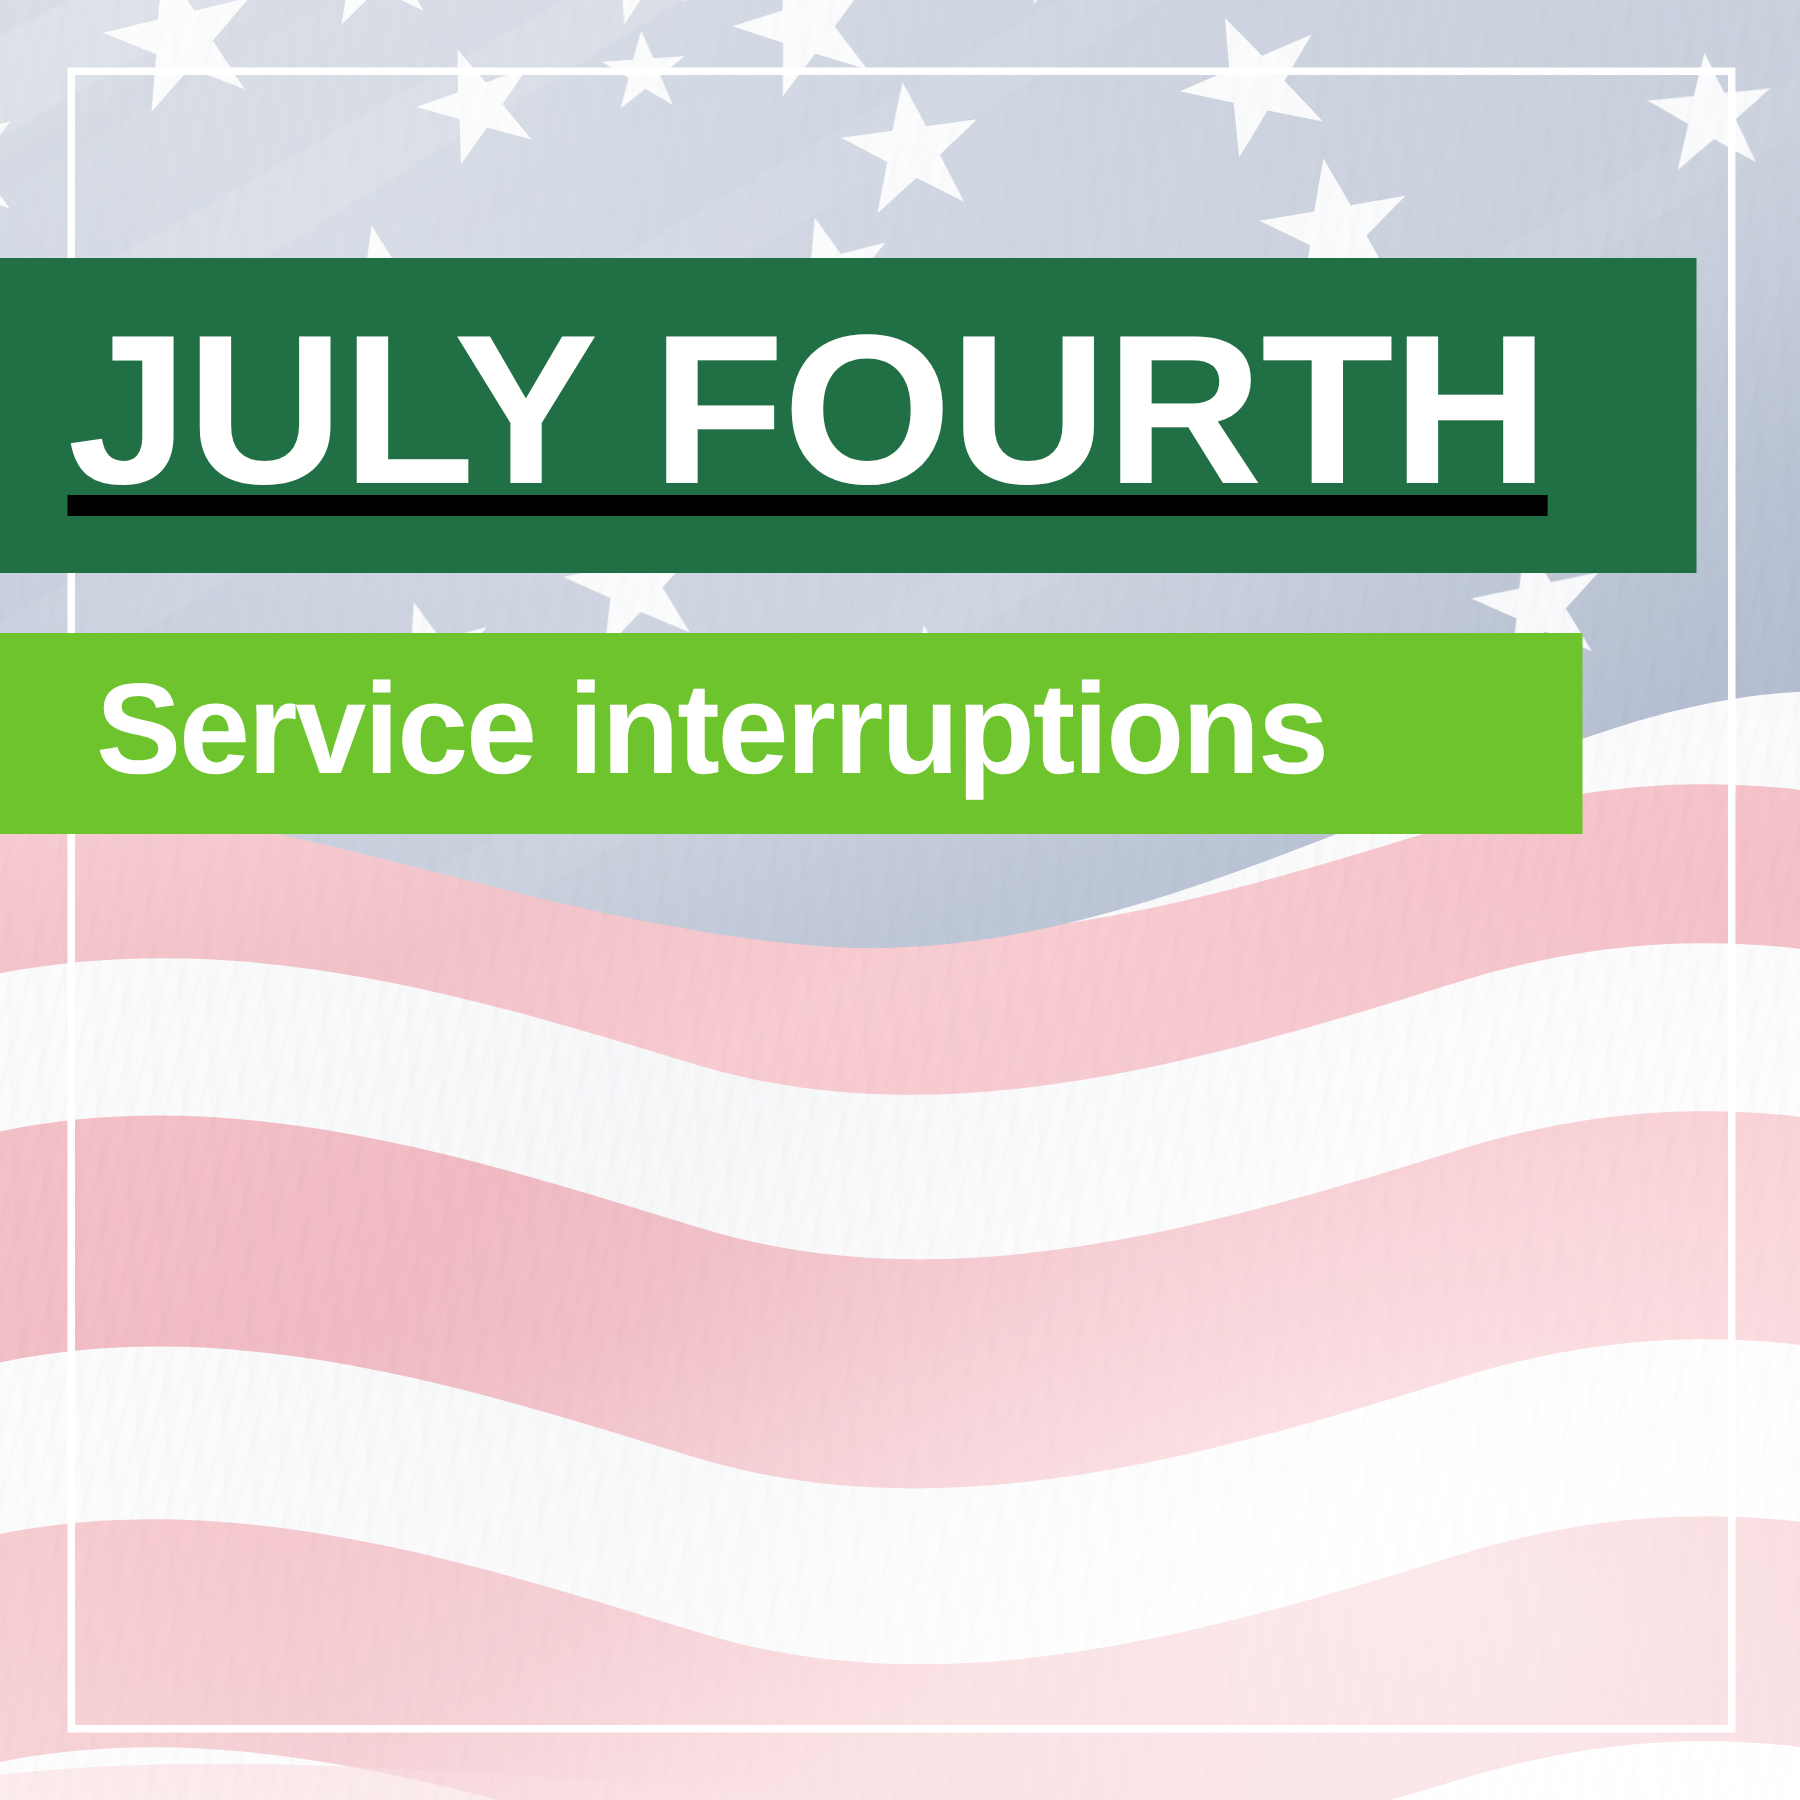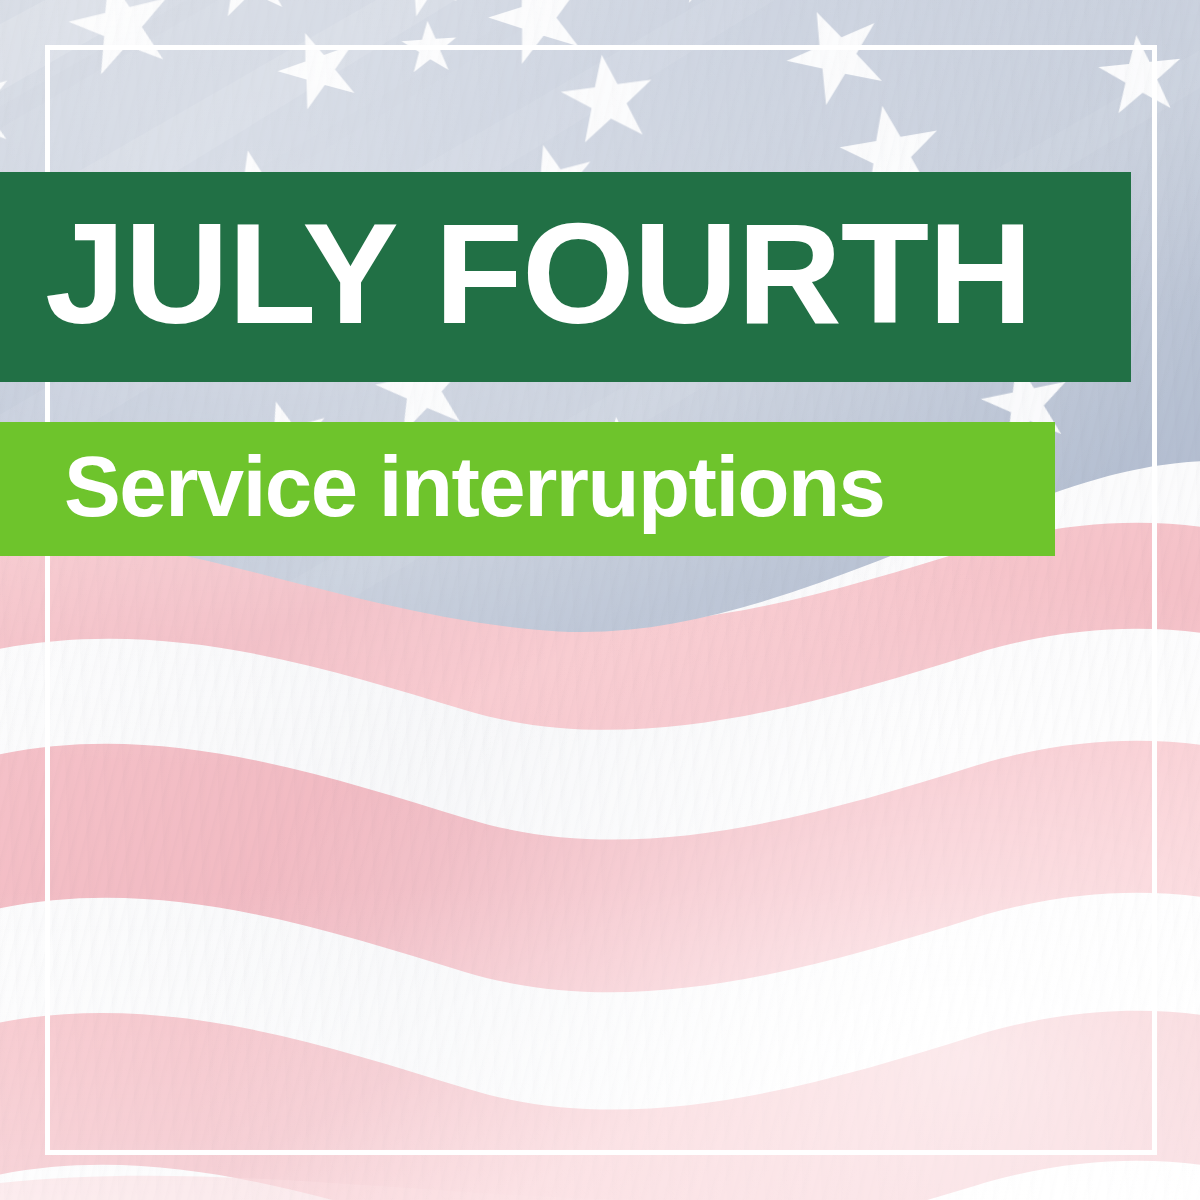--- a/index.html
+++ b/index.html
@@ -110,20 +110,21 @@
   .headline-band {
     position:absolute;
     left:0;
     top:172px;
     width:1131px;
     height:210px;
     background:#217045;
     z-index:5;
     display:flex;
     align-items:center;
+    text-decoration:underline;
   }
   .headline-text {
     display:block;
     margin-left:45px;
     color:#ffffff;
     font-family:"Liberation Sans", sans-serif;
     font-weight:700;
     font-size:142px;
     line-height:.80;
     letter-spacing:-1px;

